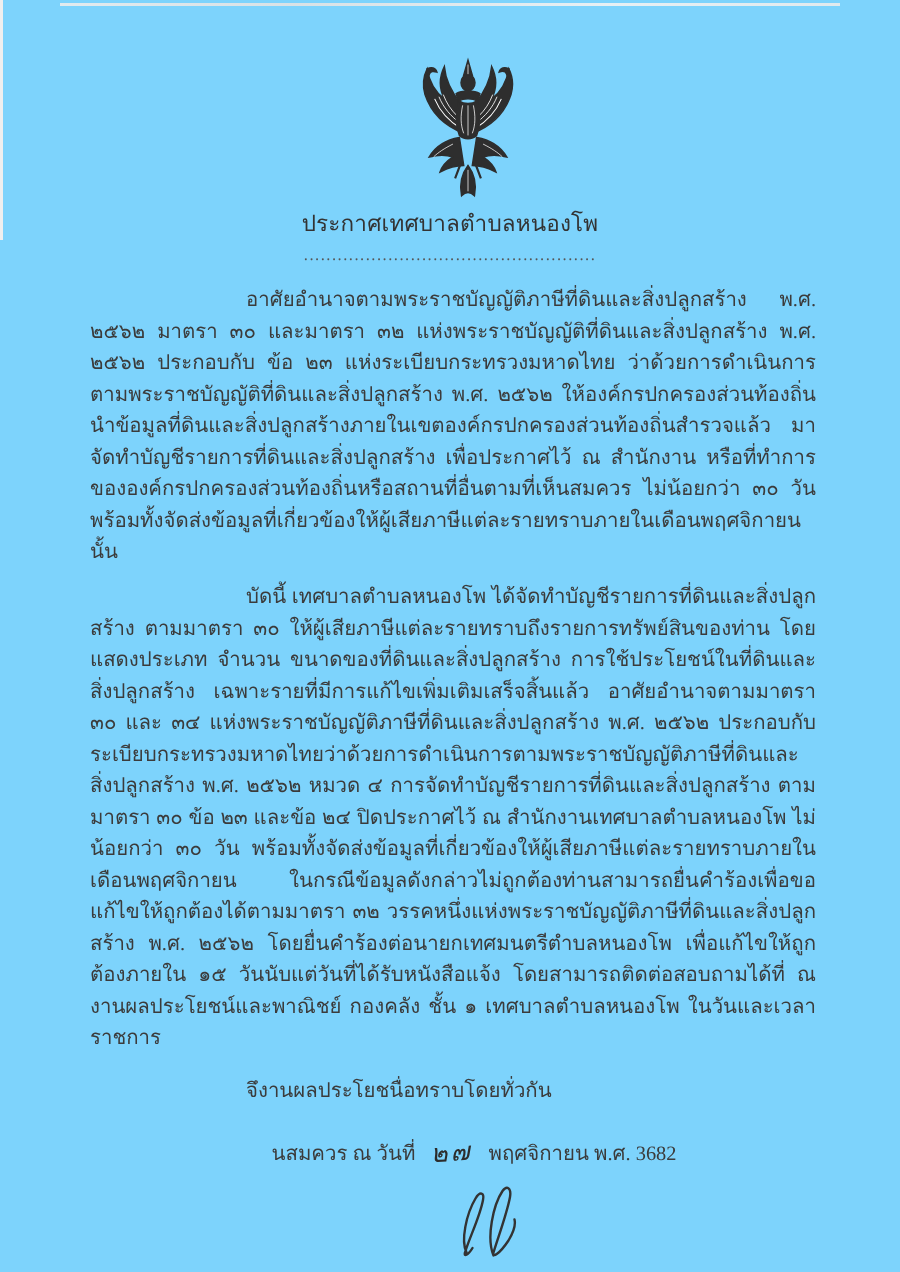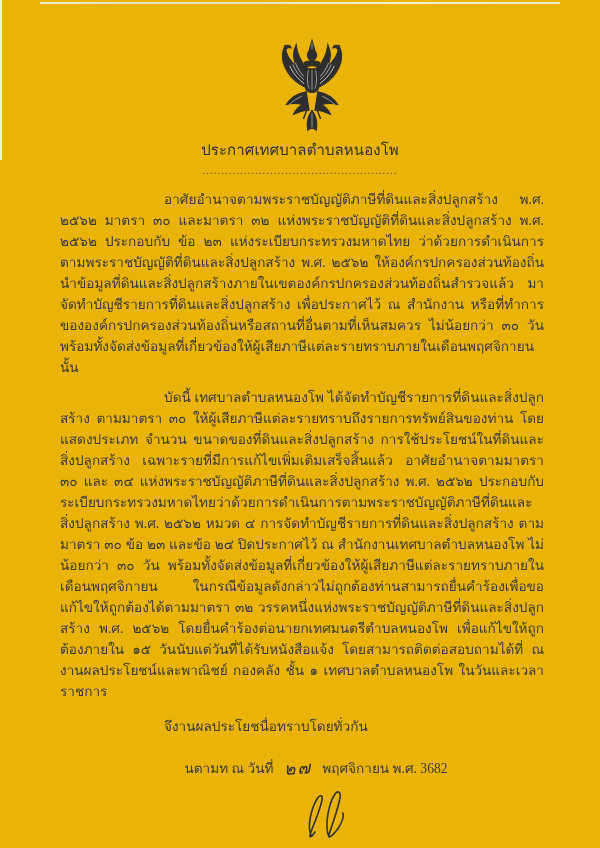--- a/index.html
+++ b/index.html
@@ -4,21 +4,21 @@
 <style>
   html,body{margin:0;padding:0;}
   body{
     width:600px;height:848px;
     background:#e8e8e8;
     font-family:"Liberation Serif","DejaVu Serif",serif;
   }
   .page{
     position:relative;
     width:600px;height:848px;
-    background:#eab308;
+    background:#7dd3fc;
     color:#3b3b3b;
     overflow:hidden;
     box-sizing:border-box;
   }
   .scan-edge-top{
     position:absolute;top:2px;left:40px;width:520px;height:2px;
     background:linear-gradient(90deg,#ededed,#e3e3e3 30%,#f3f3f3 70%,#ececec);
     opacity:.9;
   }
   .scan-edge-left{
@@ -138,21 +138,21 @@
   <div class="dots">....................................................</div>
 
   <div class="content">
     <p>อาศัยอำนาจตามพระราชบัญญัติภาษีที่ดินและสิ่งปลูกสร้าง พ.ศ. ๒๕๖๒ มาตรา ๓๐ และมาตรา ๓๒ แห่งพระราชบัญญัติที่ดินและสิ่งปลูกสร้าง พ.ศ. ๒๕๖๒ ประกอบกับ ข้อ ๒๓ แห่งระเบียบกระทรวงมหาดไทย ว่าด้วยการดำเนินการตามพระราชบัญญัติที่ดินและสิ่งปลูกสร้าง พ.ศ. ๒๕๖๒ ให้องค์กรปกครองส่วนท้องถิ่น นำข้อมูลที่ดินและสิ่งปลูกสร้างภายในเขตองค์กรปกครองส่วนท้องถิ่นสำรวจแล้ว มาจัดทำบัญชีรายการที่ดินและสิ่งปลูกสร้าง เพื่อประกาศไว้ ณ สำนักงาน หรือที่ทำการขององค์กรปกครองส่วนท้องถิ่นหรือสถานที่อื่นตามที่เห็นสมควร ไม่น้อยกว่า ๓๐ วัน พร้อมทั้งจัดส่งข้อมูลที่เกี่ยวข้องให้ผู้เสียภาษีแต่ละรายทราบภายในเดือนพฤศจิกายน นั้น</p>
     <p>บัดนี้ เทศบาลตำบลหนองโพ ได้จัดทำบัญชีรายการที่ดินและสิ่งปลูกสร้าง ตามมาตรา ๓๐ ให้ผู้เสียภาษีแต่ละรายทราบถึงรายการทรัพย์สินของท่าน โดยแสดงประเภท จำนวน ขนาดของที่ดินและสิ่งปลูกสร้าง การใช้ประโยชน์ในที่ดินและสิ่งปลูกสร้าง เฉพาะรายที่มีการแก้ไขเพิ่มเติมเสร็จสิ้นแล้ว อาศัยอำนาจตามมาตรา ๓๐ และ ๓๔ แห่งพระราชบัญญัติภาษีที่ดินและสิ่งปลูกสร้าง พ.ศ. ๒๕๖๒ ประกอบกับระเบียบกระทรวงมหาดไทยว่าด้วยการดำเนินการตามพระราชบัญญัติภาษีที่ดินและสิ่งปลูกสร้าง พ.ศ. ๒๕๖๒ หมวด ๔ การจัดทำบัญชีรายการที่ดินและสิ่งปลูกสร้าง ตามมาตรา ๓๐ ข้อ ๒๓ และข้อ ๒๔ ปิดประกาศไว้ ณ สำนักงานเทศบาลตำบลหนองโพ ไม่น้อยกว่า ๓๐ วัน พร้อมทั้งจัดส่งข้อมูลที่เกี่ยวข้องให้ผู้เสียภาษีแต่ละรายทราบภายในเดือนพฤศจิกายน ในกรณีข้อมูลดังกล่าวไม่ถูกต้องท่านสามารถยื่นคำร้องเพื่อขอแก้ไขให้ถูกต้องได้ตามมาตรา ๓๒ วรรคหนึ่งแห่งพระราชบัญญัติภาษีที่ดินและสิ่งปลูกสร้าง พ.ศ. ๒๕๖๒ โดยยื่นคำร้องต่อนายกเทศมนตรีตำบลหนองโพ เพื่อแก้ไขให้ถูกต้องภายใน ๑๕ วันนับแต่วันที่ได้รับหนังสือแจ้ง โดยสามารถติดต่อสอบถามได้ที่ ณ งานผลประโยชน์และพาณิชย์ กองคลัง ชั้น ๑ เทศบาลตำบลหนองโพ ในวันและเวลาราชการ</p>
   </div>
 
   <div class="closing">จึงานผลประโยชนื่อทราบโดยทั่วกัน</div>
 
   <div class="date-line">
-    <span>นตามท ณ  วันที่</span>
+    <span>นสมควร ณ  วันที่</span>
     <span class="hand-day">๒๗</span>
     <span>พฤศจิกายน  พ.ศ. 3682</span>
   </div>
 
   <div class="signature-block">
     <svg class="signature-scrawl" width="74" height="52" viewBox="0 0 74 52">
       <path d="M22 46 C18 38 22 20 28 10 C31 5 34 6 33 11 C31 22 24 36 21 46 C20 49 23 48 26 43" stroke="#333" stroke-width="1.6" fill="none" stroke-linecap="round"></path>
       <path d="M40 48 C35 36 40 14 46 5 C49 1 52 3 51 9 C49 20 43 36 40 46 C39 50 44 47 50 38 C53 33 55 28 54 24" stroke="#333" stroke-width="1.6" fill="none" stroke-linecap="round"></path>
     </svg>
 

